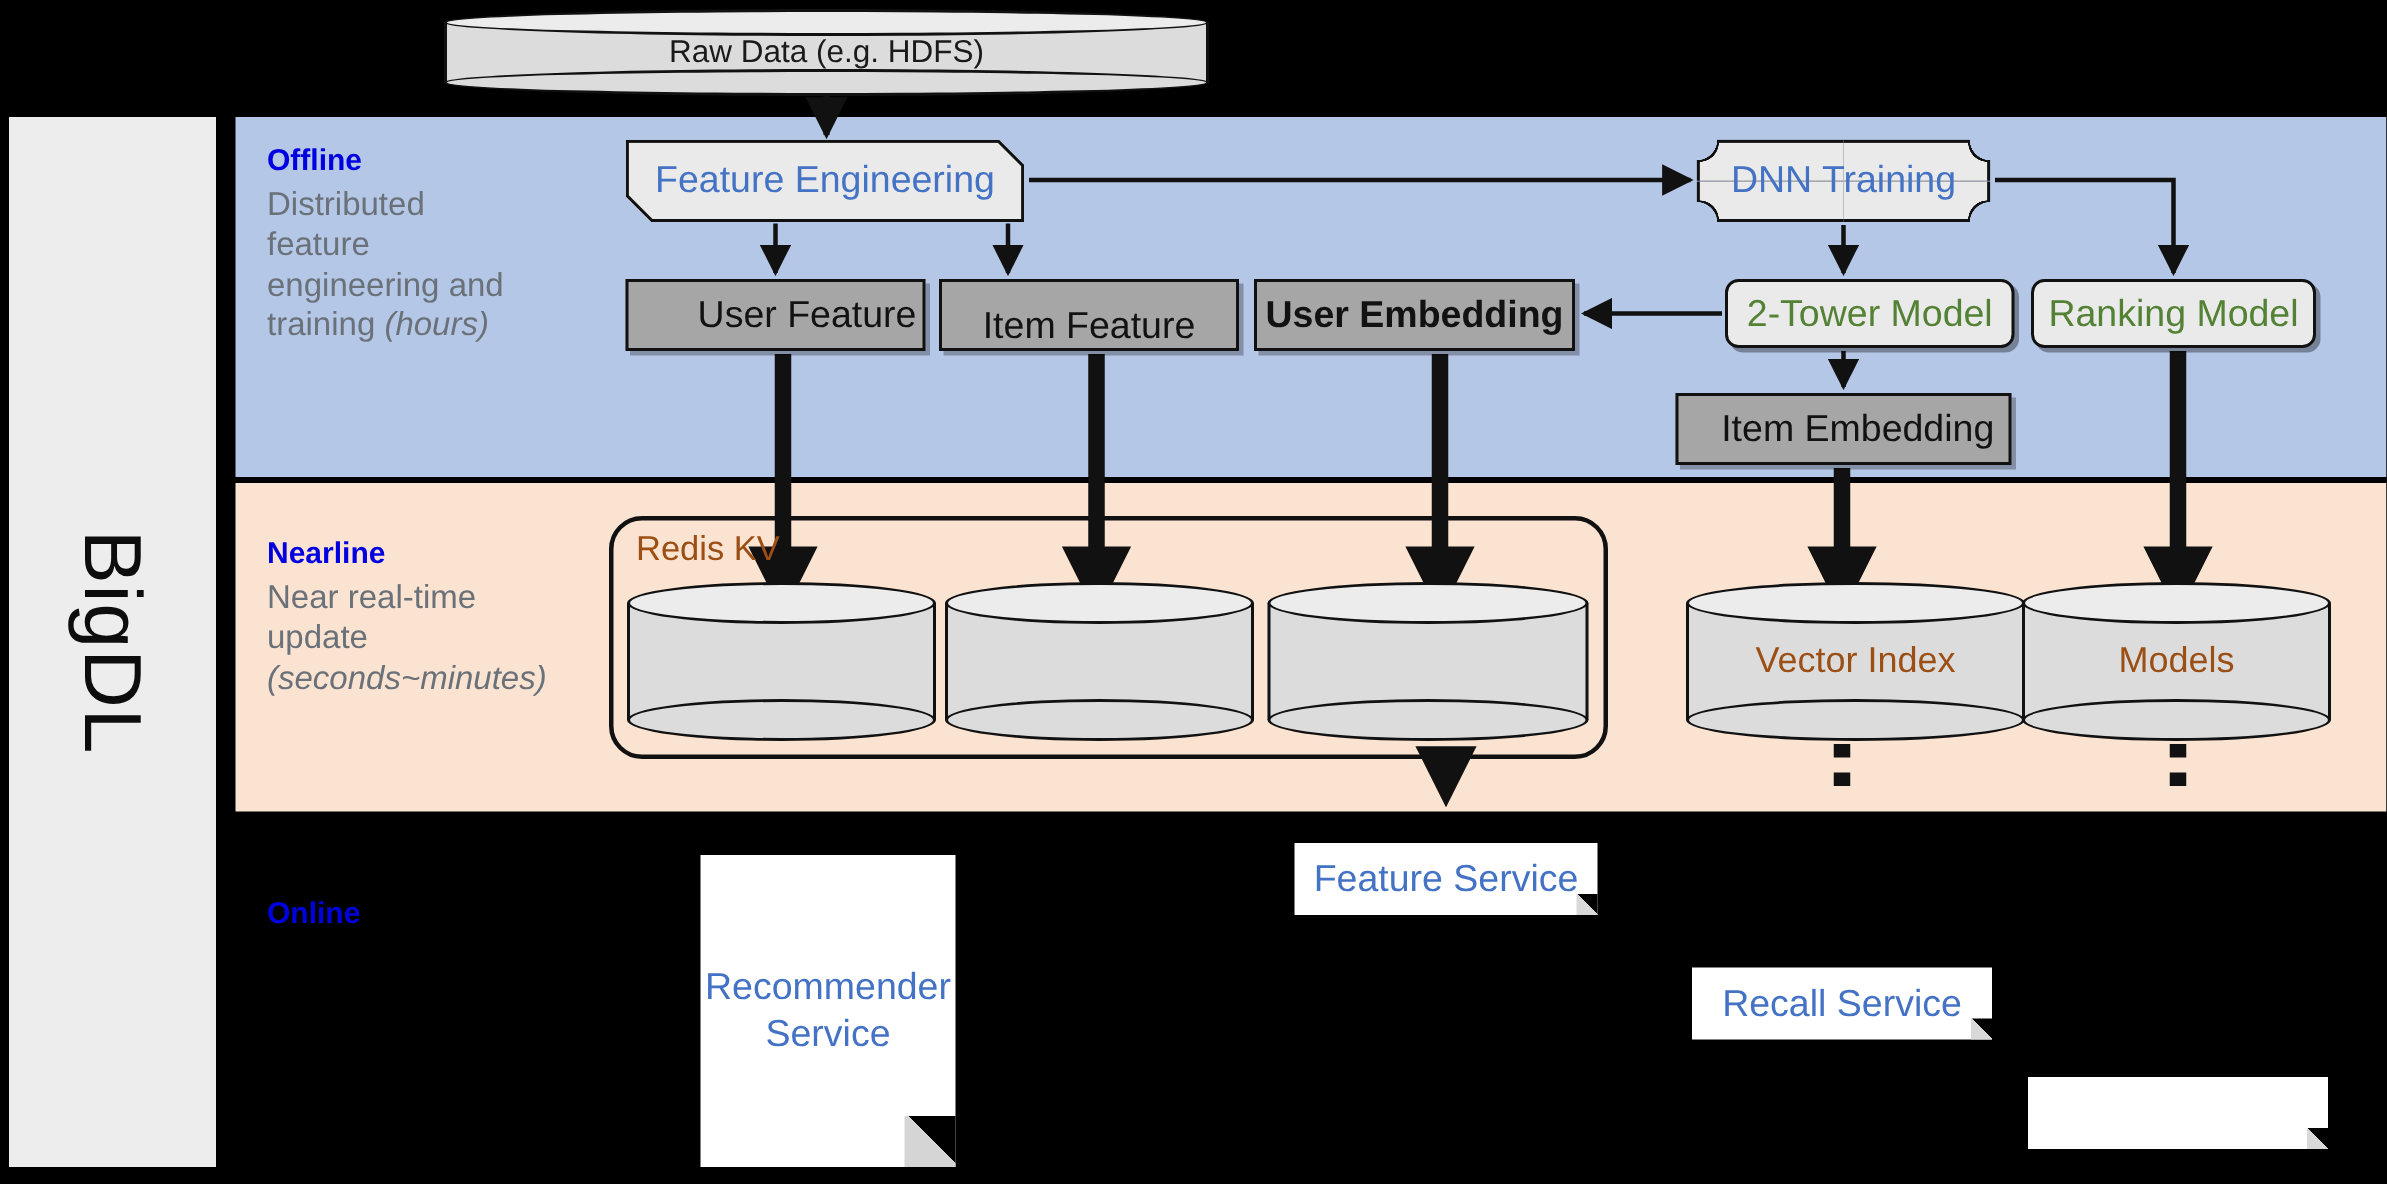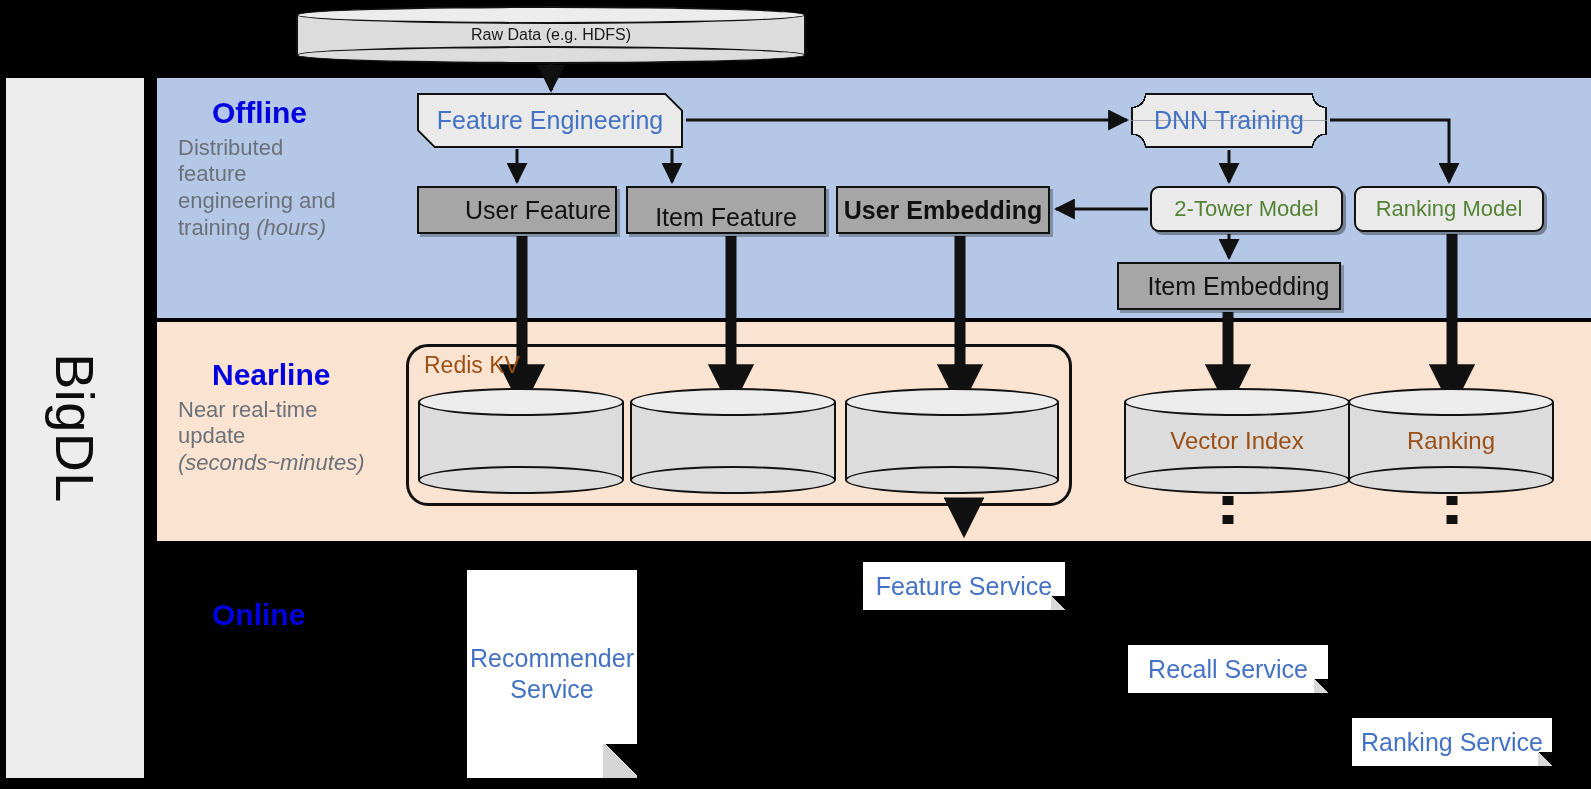--- a/index.html
+++ b/index.html
@@ -14,21 +14,21 @@
   #band-online{left:157px;top:545px;width:1434px;height:244px;background:#000;}
 
   
   #bigdl-sidebar{position:absolute;left:6px;top:78px;width:138px;height:700px;
        background:#ededed;display:flex;align-items:center;justify-content:center;}
   #bigdl-label{transform:rotate(90deg);white-space:nowrap;font-size:54px;color:#0d0d0d;
        letter-spacing:.5px;font-family:"Liberation Sans",sans-serif;}
 
   
   .band-caption{position:absolute;}
-  .band-title{font-size:30px;color:#0000e0;font-weight:600;margin-bottom:4px;line-height:1.15;margin-left:34px;}
+  .band-title{font-size:20px;color:#0000e0;font-weight:600;margin-bottom:4px;line-height:1.15;}
   .band-sub{font-size:22px;color:#6b7178;line-height:1.22;max-width:240px;}
   .band-sub i{font-style:italic;}
   #cap-offline{left:178px;top:96px;}
   #cap-nearline{left:178px;top:358px;}
   #cap-online{left:178px;top:598px;}
   #cap-online .band-sub{color:#5f6671;}
 
   
   .node{position:absolute;box-sizing:border-box;display:flex;align-items:center;
         justify-content:center;text-align:center;border:2px solid #111;}
@@ -37,21 +37,21 @@
   
   #raw-data{left:296px;top:6px;width:510px;height:58px;}
   .cyl{position:absolute;}
   .cyl .body{position:absolute;left:0;right:0;top:9px;bottom:9px;background:#dcdcdc;
         border-left:2px solid #111;border-right:2px solid #111;}
   .cyl .top{position:absolute;left:0;right:0;top:0;height:18px;background:#ececec;
         border:2px solid #111;border-radius:50%;box-sizing:border-box;}
   .cyl .bot{position:absolute;left:0;right:0;bottom:0;height:18px;background:#dcdcdc;
         border:2px solid #111;border-radius:50%;box-sizing:border-box;}
   .cyl .lbl{position:absolute;left:0;right:0;top:0;bottom:0;display:flex;
-        align-items:center;justify-content:center;font-size:16px;color:#1a1a1a;z-index:3;}
+        align-items:center;justify-content:center;font-size:21px;color:#1a1a1a;z-index:3;}
 
   
   #feature-engineering{left:417px;top:93px;width:266px;height:55px;background:#eaeaea;
         color:#4472c4;font-size:25px;
         clip-path:polygon(0 0, calc(100% - 17px) 0, 100% 17px, 100% 100%, 17px 100%, 0 calc(100% - 17px));
         border:none;}
   #feature-engineering .outline{position:absolute;inset:0;
         background:#111;
         clip-path:polygon(0 0, calc(100% - 17px) 0, 100% 17px, 100% 100%, 17px 100%, 0 calc(100% - 17px));
         z-index:0;}
@@ -86,21 +86,21 @@
 
   
   .gray-box{background:#a6a6a6;color:#121212;font-size:25px;border:2px solid #111;
         box-shadow:3px 3px 0 rgba(0,0,0,.28);}
   #user-feature{left:417px;top:186px;width:200px;height:48px;padding-left:42px;}
   #item-feature{left:626px;top:186px;width:200px;height:48px;align-items:flex-end;}
   #user-embedding{left:836px;top:186px;width:214px;height:48px;font-weight:bold;}
   #item-embedding{left:1117px;top:262px;width:224px;height:48px;padding-left:19px;}
 
   
-  .model-box{background:#eaeaea;color:#548235;font-size:22px;border:2px solid #111;
+  .model-box{background:#eaeaea;color:#548235;font-size:25px;border:2px solid #111;
         border-radius:9px;box-shadow:3px 3px 0 rgba(0,0,0,.35);}
   #two-tower-model{left:1150px;top:186px;width:193px;height:46px;}
   #ranking-model{left:1354px;top:186px;width:190px;height:46px;text-align:right;}
 
   
   #redis-kv{position:absolute;left:406px;top:344px;width:666px;height:162px;
         border:3px solid #111;border-radius:22px;box-sizing:border-box;background:transparent;}
   #redis-kv-label{position:absolute;left:424px;top:352px;font-size:23px;color:#9b4f14;}
 
   
@@ -274,35 +274,34 @@
   <div class="cyl tall" id="vector-index-cyl">
     <div class="body"></div>
     <div class="bot"></div>
     <div class="top"></div>
     <div class="lbl brown">Vector Index</div>
   </div>
   <div class="cyl tall" id="models-cyl">
     <div class="body"></div>
     <div class="bot"></div>
     <div class="top"></div>
-    <div class="lbl brown">Ranking</div>
+    <div class="lbl brown">Models</div>
   </div>
 
   <div class="doc" id="feature-service">
     <span class="txt">Feature Service</span>
     <span class="fold"></span>
   </div>
 
   <div class="doc" id="recall-service">
     <span class="txt">Recall Service</span>
     <span class="fold"></span>
   </div>
 
   <div class="doc" id="ranking-service">
-    <span class="txt">Ranking Service</span>
     <span class="fold"></span>
   </div>
 
   <div class="doc" id="recommender-service">
     <span class="txt">
       <span>Recommender</span><br>
       <span>Service</span>
     </span>
     <span class="bigfold"></span>
   </div>

